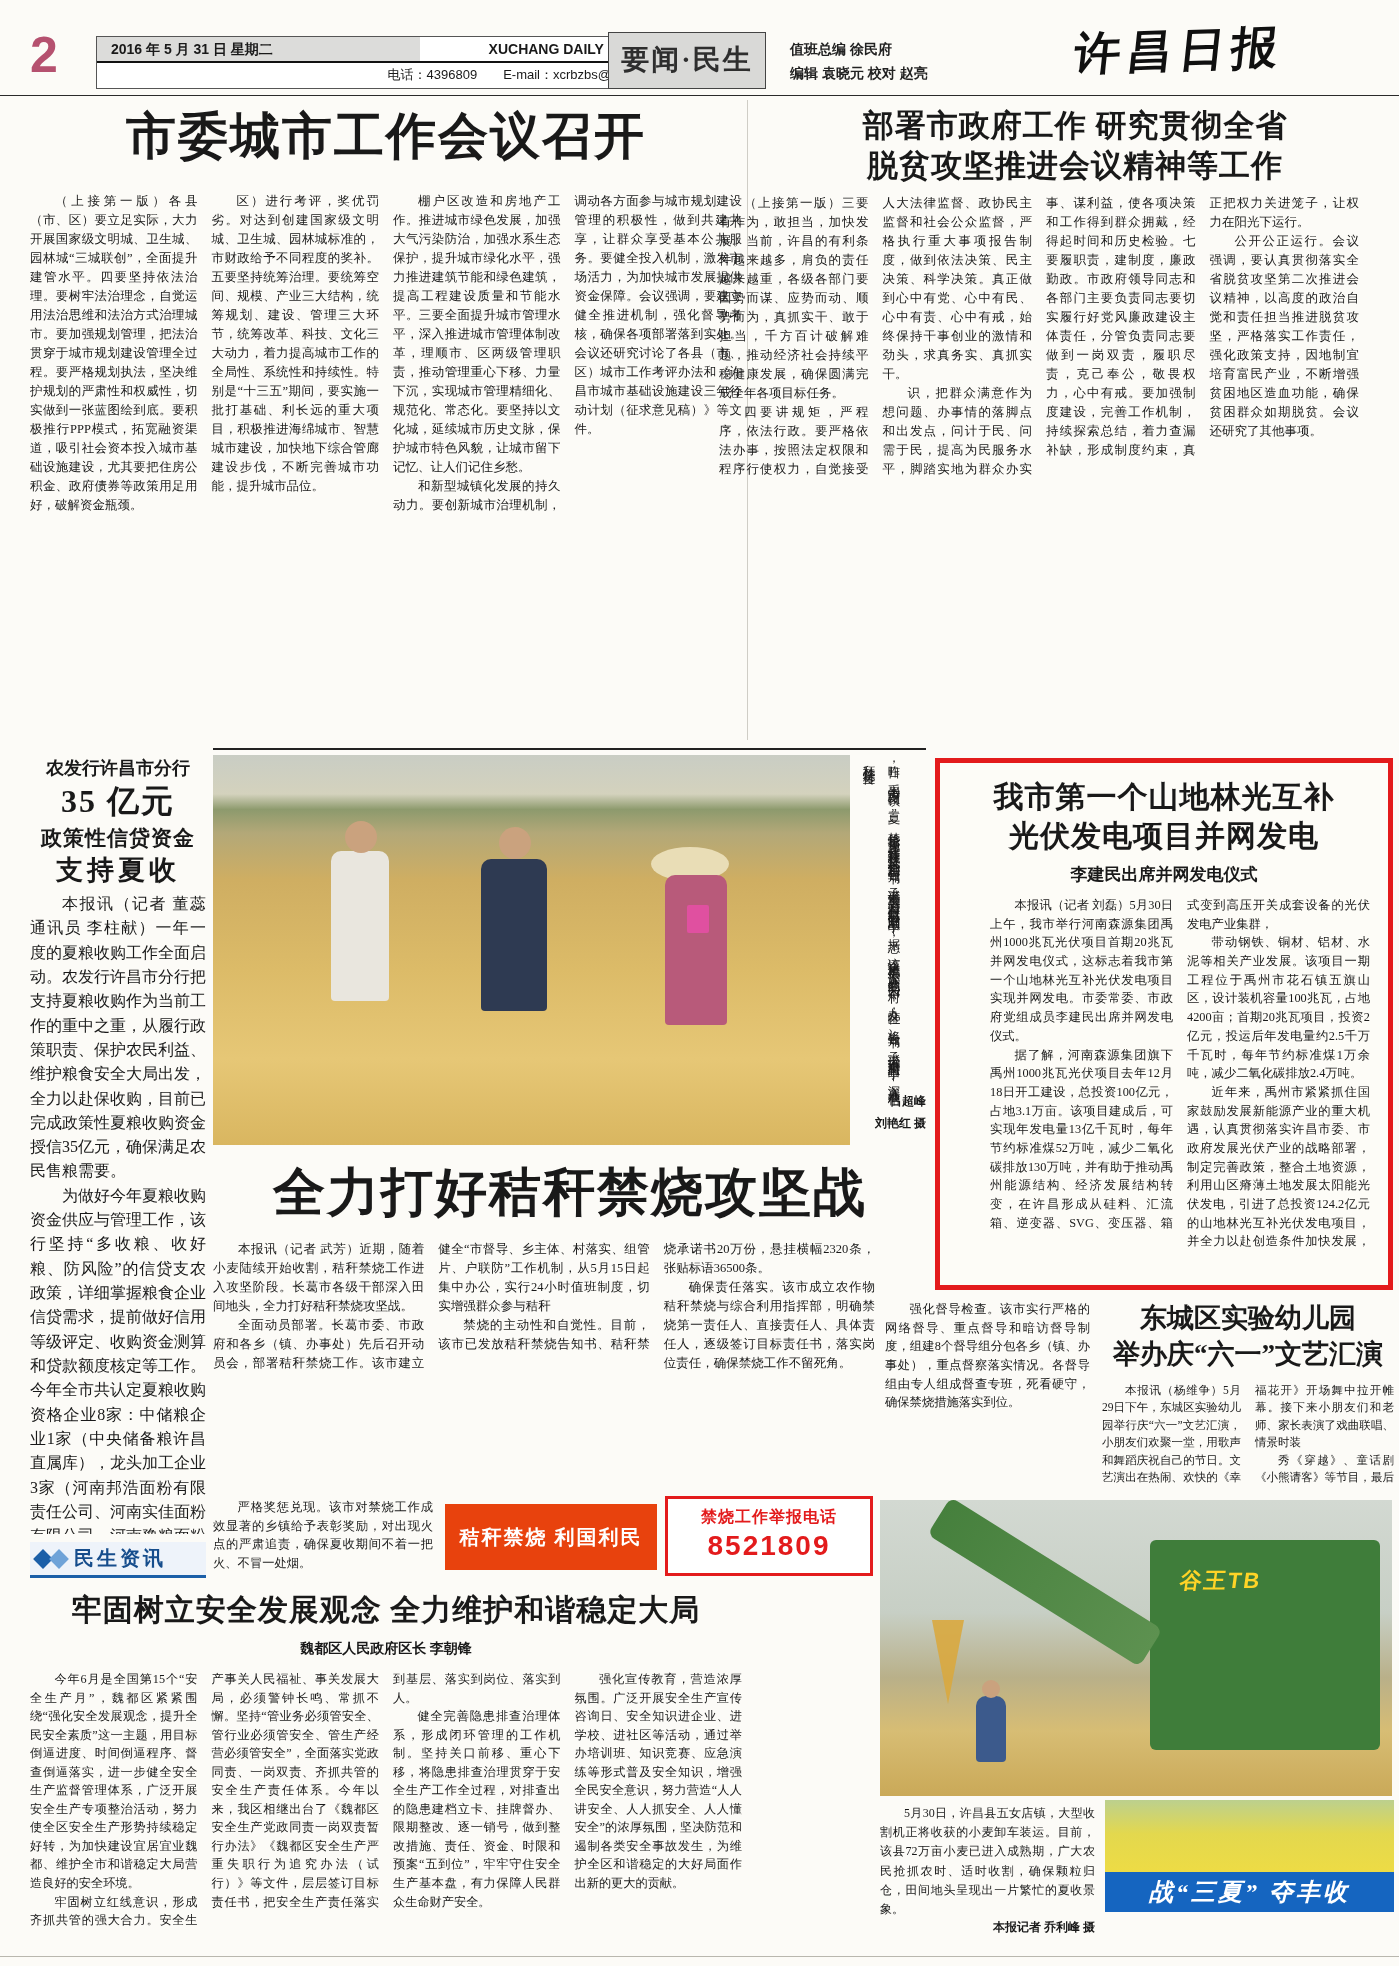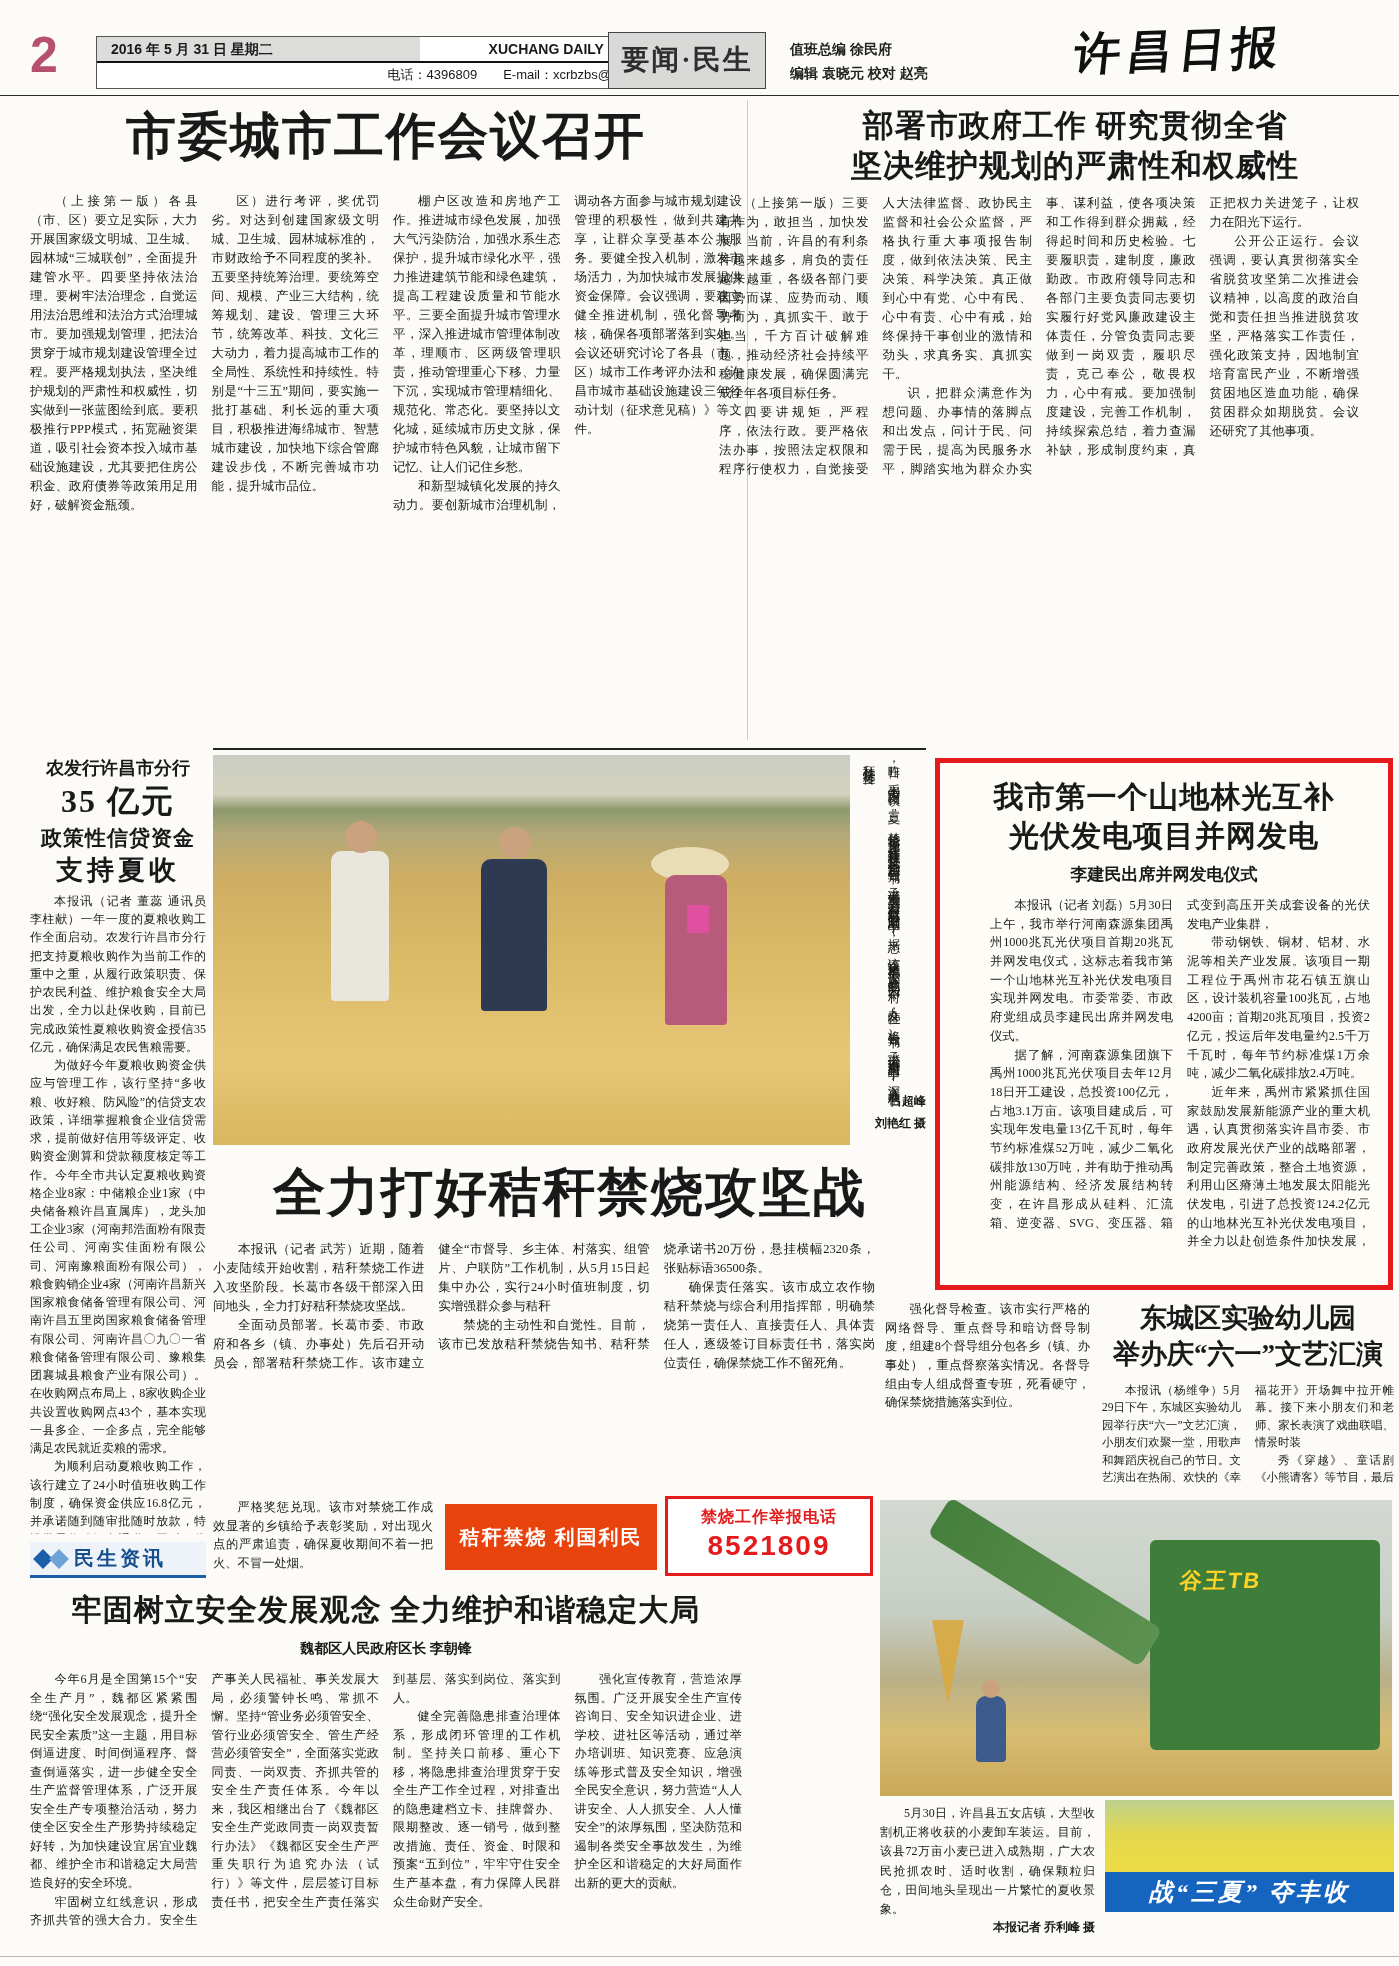--- a/index.html
+++ b/index.html
@@ -104,38 +104,38 @@
     <p class="body-p">（上接第一版）各县（市、区）要立足实际，大力开展国家级文明城、卫生城、园林城“三城联创”，全面提升建管水平。四要坚持依法治理。要树牢法治理念，自觉运用法治思维和法治方式治理城市。要加强规划管理，把法治贯穿于城市规划建设管理全过程。要严格规划执法，坚决维护规划的严肃性和权威性，切实做到一张蓝图绘到底。要积极推行PPP模式，拓宽融资渠道，吸引社会资本投入城市基础设施建设，尤其要把住房公积金、政府债券等政策用足用好，破解资金瓶颈。</p>
     <p class="body-p">区）进行考评，奖优罚劣。对达到创建国家级文明城、卫生城、园林城标准的，市财政给予不同程度的奖补。五要坚持统筹治理。要统筹空间、规模、产业三大结构，统筹规划、建设、管理三大环节，统筹改革、科技、文化三大动力，着力提高城市工作的全局性、系统性和持续性。特别是“十三五”期间，要实施一批打基础、利长远的重大项目，积极推进海绵城市、智慧城市建设，加快地下综合管廊建设步伐，不断完善城市功能，提升城市品位。</p>
     <p class="body-p">棚户区改造和房地产工作。推进城市绿色发展，加强大气污染防治，加强水系生态保护，提升城市绿化水平，强力推进建筑节能和绿色建筑，提高工程建设质量和节能水平。三要全面提升城市管理水平，深入推进城市管理体制改革，理顺市、区两级管理职责，推动管理重心下移、力量下沉，实现城市管理精细化、规范化、常态化。要坚持以文化城，延续城市历史文脉，保护城市特色风貌，让城市留下记忆、让人们记住乡愁。</p>
     <p class="body-p">和新型城镇化发展的持久动力。要创新城市治理机制，调动各方面参与城市规划建设管理的积极性，做到共建共享，让群众享受基本公共服务。要健全投入机制，激发市场活力，为加快城市发展提供资金保障。会议强调，要建立健全推进机制，强化督导考核，确保各项部署落到实处。会议还研究讨论了各县（市、区）城市工作考评办法和《许昌市城市基础设施建设三年行动计划（征求意见稿）》等文件。</p>
   </div>
 
   <div class="abs vrule" style="left:747px; top:100px; height:640px;"></div>
 
   <div class="abs h-xl ctr" style="left:755px; top:106px; width:640px;">
     <div>部署市政府工作 研究贯彻全省</div>
-    <div>坚决维护规划的严肃性和权威性</div>
+    <div>脱贫攻坚推进会议精神等工作</div>
   </div>
 
   <div class="abs jc bodytxt cols" style="left:719px; top:194px; width:640px; height:546px; column-count:4; overflow:hidden;">
     <p class="body-p">（上接第一版）三要有作为，敢担当，加快发展。当前，许昌的有利条件越来越多，肩负的责任越来越重，各级各部门要因势而谋、应势而动、顺势而为，真抓实干、敢于担当，千方百计破解难题，推动经济社会持续平稳健康发展，确保圆满完成全年各项目标任务。</p>
     <p class="body-p">四要讲规矩，严程序，依法行政。要严格依法办事，按照法定权限和程序行使权力，自觉接受人大法律监督、政协民主监督和社会公众监督，严格执行重大事项报告制度，做到依法决策、民主决策、科学决策。真正做到心中有党、心中有民、心中有责、心中有戒，始终保持干事创业的激情和劲头，求真务实、真抓实干。</p>
     <p class="body-p">识，把群众满意作为想问题、办事情的落脚点和出发点，问计于民、问需于民，提高为民服务水平，脚踏实地为群众办实事、谋利益，使各项决策和工作得到群众拥戴，经得起时间和历史检验。七要履职责，建制度，廉政勤政。市政府领导同志和各部门主要负责同志要切实履行好党风廉政建设主体责任，分管负责同志要做到一岗双责，履职尽责，克己奉公，敬畏权力，心中有戒。要加强制度建设，完善工作机制，持续探索总结，着力查漏补缺，形成制度约束，真正把权力关进笼子，让权力在阳光下运行。</p>
     <p class="body-p">公开公正运行。会议强调，要认真贯彻落实全省脱贫攻坚第二次推进会议精神，以高度的政治自觉和责任担当推进脱贫攻坚，严格落实工作责任，强化政策支持，因地制宜培育富民产业，不断增强贫困地区造血功能，确保贫困群众如期脱贫。会议还研究了其他事项。</p>
   </div>
 
   <div class="abs ctr" style="left:30px; top:756px; width:176px;">
     <div class="bank-h1">农发行许昌市分行</div>
     <div class="bank-h2">35 亿元</div>
     <div class="bank-h3">政策性信贷资金</div>
     <div class="bank-h4">支持夏收</div>
   </div>
 
-  <div class="abs jc" style="left:30px; top:892px; width:176px; height:642px; font-size:12px; overflow:hidden;">
+  <div class="abs jc" style="left:30px; top:892px; width:176px; height:642px; font-size:16px; overflow:hidden;">
     <p class="body-p">本报讯（记者 董蕊 通讯员 李柱献）一年一度的夏粮收购工作全面启动。农发行许昌市分行把支持夏粮收购作为当前工作的重中之重，从履行政策职责、保护农民利益、维护粮食安全大局出发，全力以赴保收购，目前已完成政策性夏粮收购资金授信35亿元，确保满足农民售粮需要。</p>
     <p class="body-p">为做好今年夏粮收购资金供应与管理工作，该行坚持“多收粮、收好粮、防风险”的信贷支农政策，详细掌握粮食企业信贷需求，提前做好信用等级评定、收购资金测算和贷款额度核定等工作。今年全市共认定夏粮收购资格企业8家：中储粮企业1家（中央储备粮许昌直属库），龙头加工企业3家（河南邦浩面粉有限责任公司、河南实佳面粉有限公司、河南豫粮面粉有限公司），粮食购销企业4家（河南许昌新兴国家粮食储备管理有限公司、河南许昌五里岗国家粮食储备管理有限公司、河南许昌〇九〇一省粮食储备管理有限公司、豫粮集团襄城县粮食产业有限公司）。在收购网点布局上，8家收购企业共设置收购网点43个，基本实现一县多企、一企多点，完全能够满足农民就近卖粮的需求。</p>
     <p class="body-p">为顺利启动夏粮收购工作，该行建立了24小时值班收购工作制度，确保资金供应16.8亿元，并承诺随到随审批随时放款，特设批量收购绿色通道。同时，优化金融服务，实行阳光办贷，保证粮款安全直达农户和售粮主体，让农民切实做到“粮出手、钱到手”。</p>
   </div>
 
   <div class="abs minsheng" style="left:30px; top:1542px; width:176px;">
     <span class="ms-diamond"></span>
     <span class="ms-diamond lt"></span>
     <span class="ms-text">民生资讯</span>
   </div>

